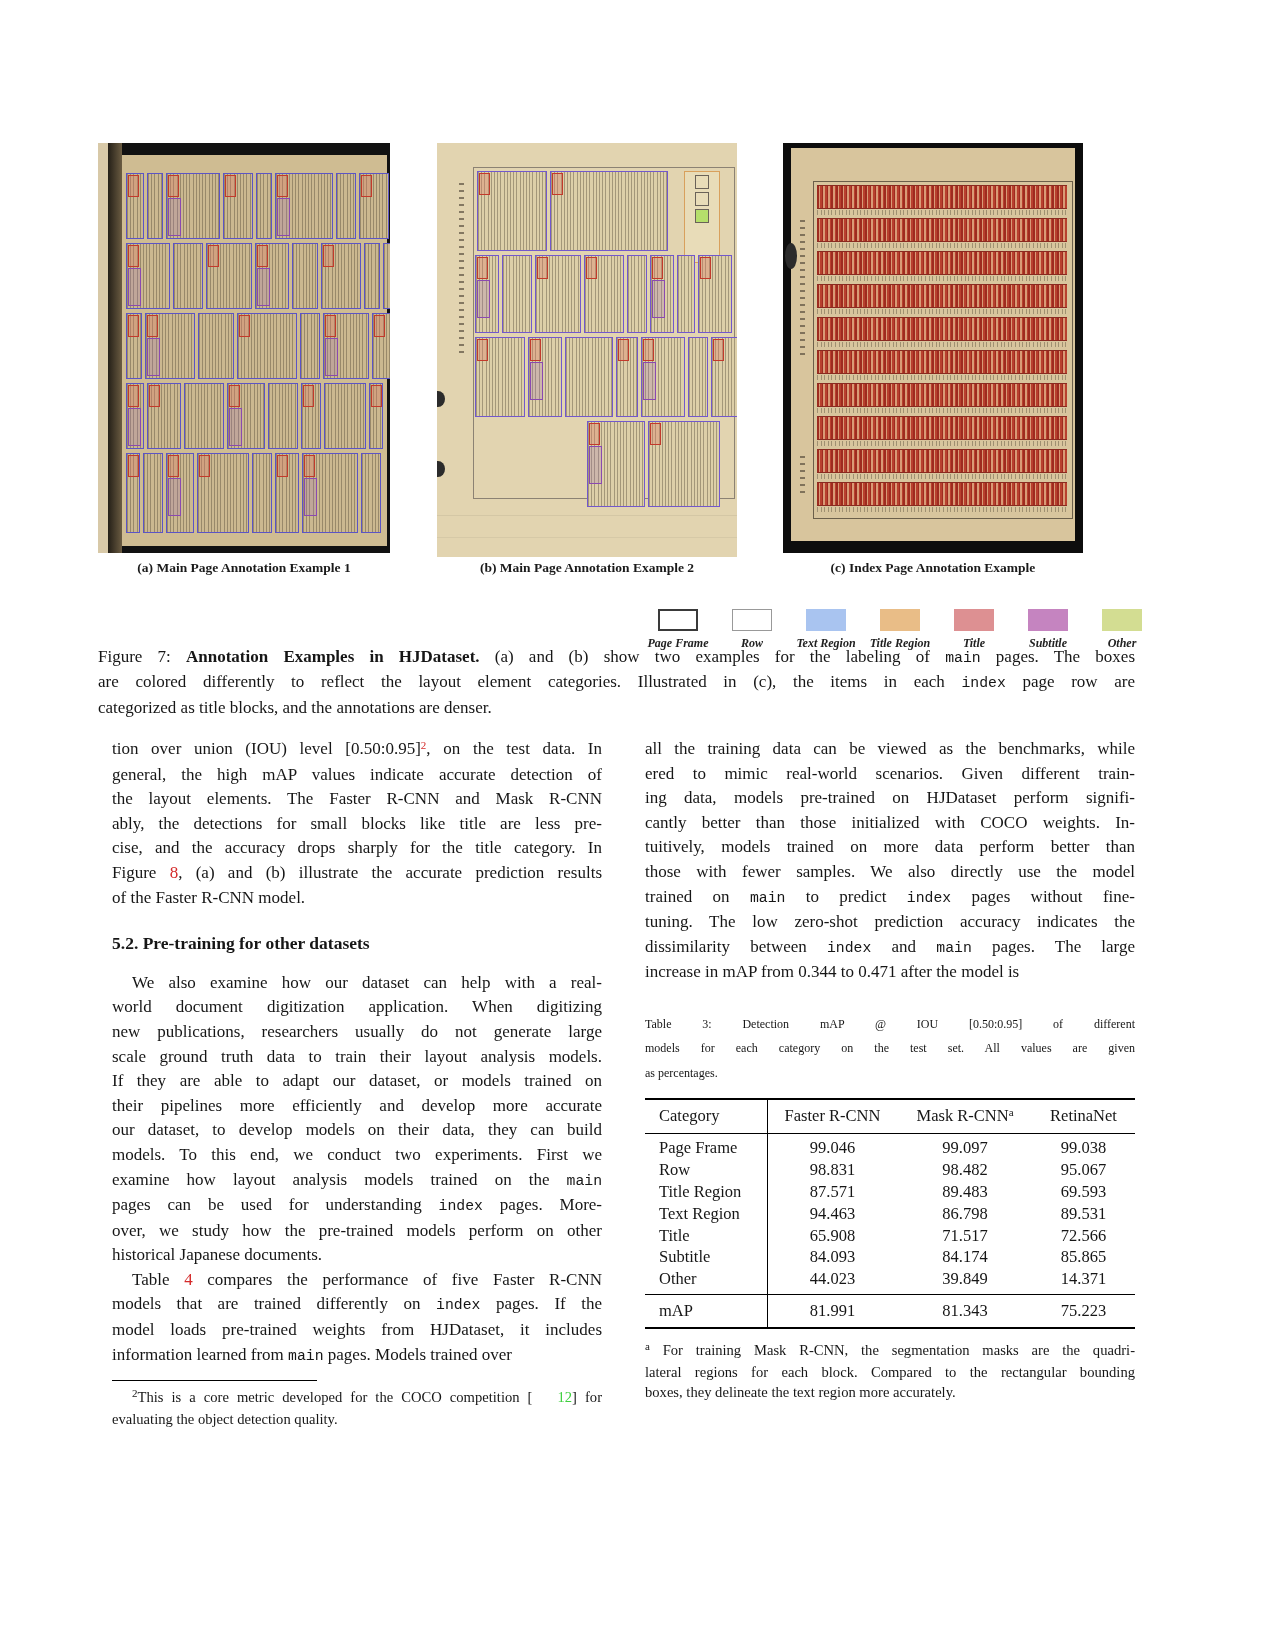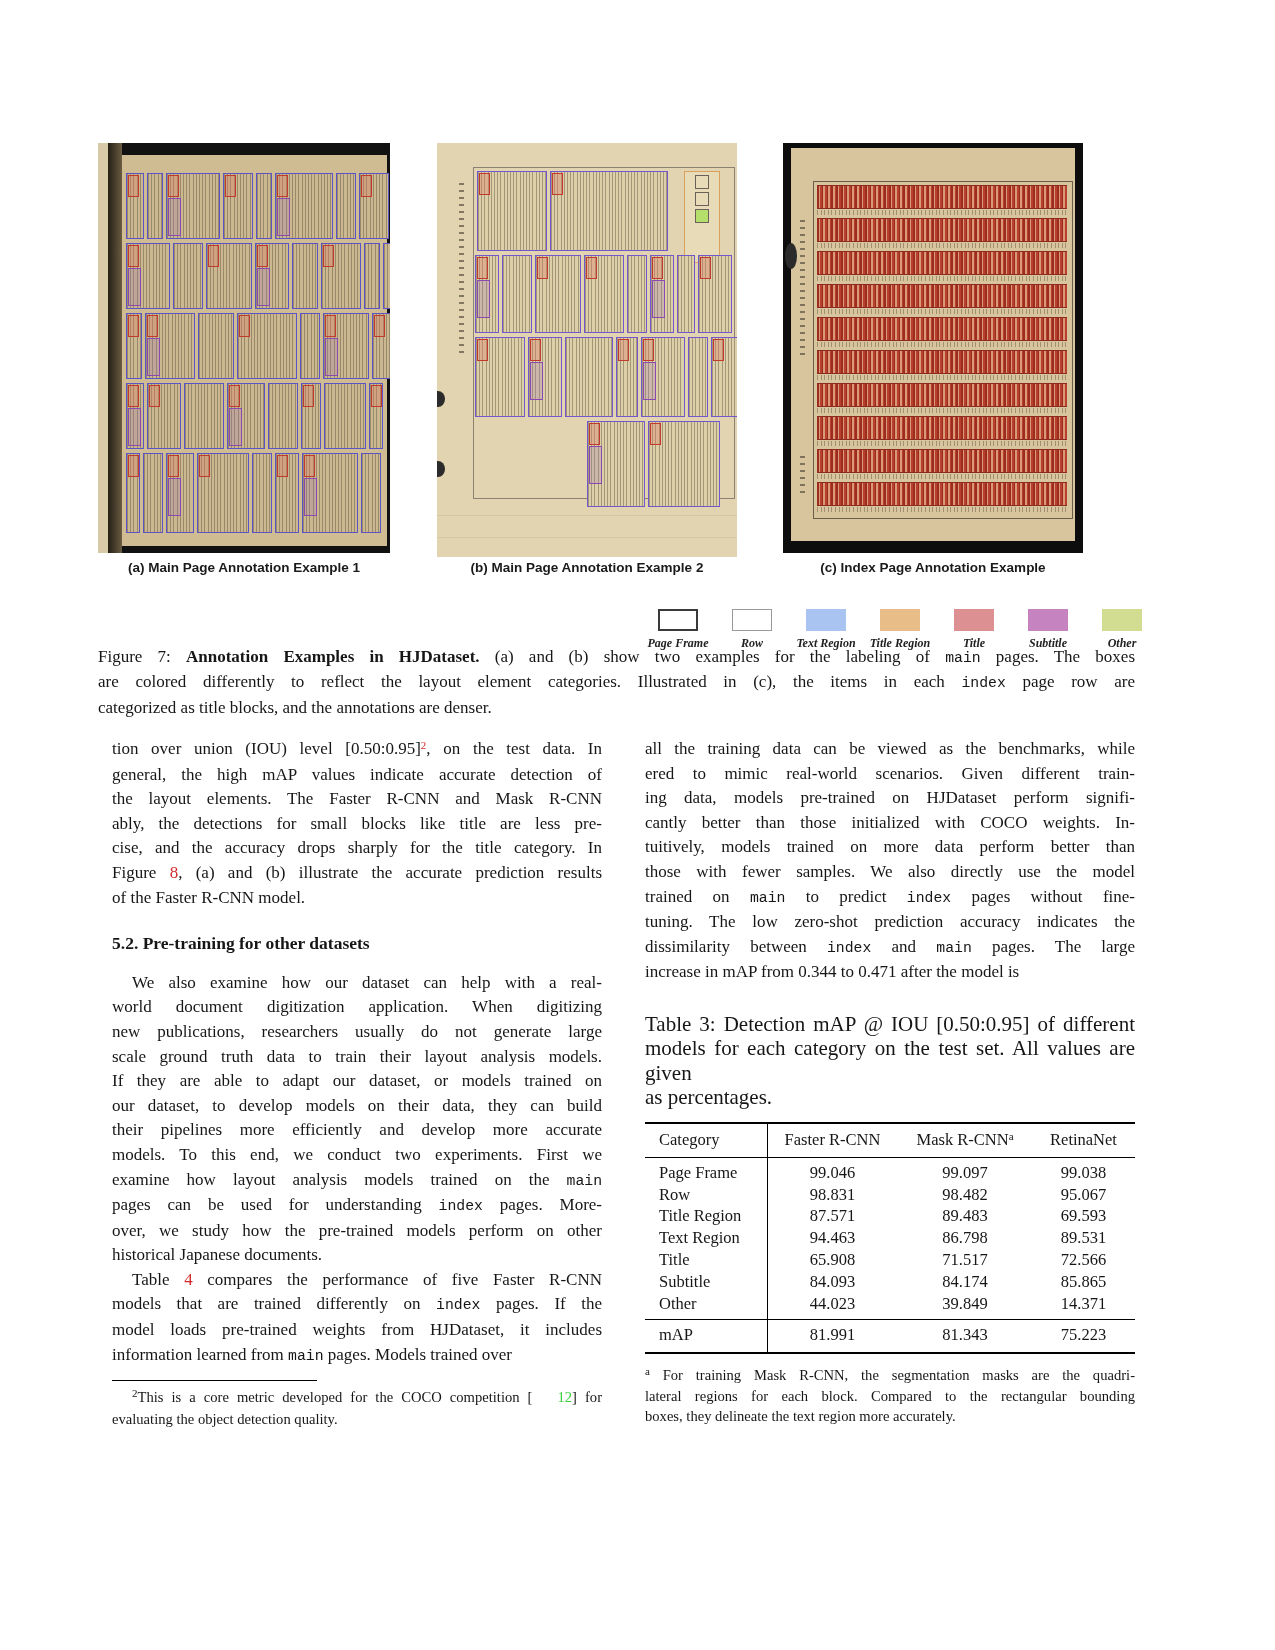--- a/index.html
+++ b/index.html
@@ -7,21 +7,21 @@
         font-family:"Liberation Serif", serif;color:#161616;}
 
   
   .figure{position:absolute;left:98px;top:143px;width:1037px;height:580px;}
   .fig-img{position:absolute;overflow:hidden;background:#cfbc92;}
   .img-a{left:0;top:0;width:292px;height:410px;}
   .img-b{left:339px;top:0;width:300px;height:414px;background:#e2d4b0;}
   .img-c{left:685px;top:0;width:300px;height:410px;background:#0d0d0d;}
 
   .subcap{position:absolute;top:417px;text-align:center;font-weight:bold;font-size:13.5px;
-          font-family:Liberation Sans, sans-serif;color:#1a1a1a;}
+          font-family:Liberation Serif, serif;color:#1a1a1a;}
   .cap-a{left:0;width:292px;} .cap-b{left:339px;width:300px;} .cap-c{left:685px;width:300px;}
 
   .legend{position:absolute;left:543px;top:466px;display:flex;}
   .legend-item{width:74px;display:flex;flex-direction:column;align-items:center;}
   .swatch{width:40px;height:22px;box-sizing:border-box;}
   .legend-label{margin-top:5px;font-size:12px;font-style:italic;font-weight:bold;color:#222;}
 
   .figcaption{position:absolute;left:0;top:502px;width:1037px;font-size:17px;line-height:24.4px;}
 
   
@@ -34,21 +34,21 @@
   .seg-green{color:#3ecf3e;margin-left:25px;}
   .seg-sup{position:relative;top:-5px;font-size:11px;}
   .seg-supred{position:relative;top:-5px;font-size:11px;color:#d42a2a;}
 
   
   .col{position:absolute;top:737px;width:490px;font-size:17px;line-height:24.6px;}
   .col-left{left:112px;} .col-right{left:645px;}
   .subsec{margin:21px 0 15px 0;font-size:17.5px;font-weight:bold;font-family:"Liberation Serif",serif;}
   .fnrule{width:205px;border-top:1.3px solid #000;margin-top:12px;margin-bottom:6px;}
   .footnote{font-size:14.6px;line-height:20.3px;}
-  .tablecap{margin-top:27px;font-size:21px;line-height:24.3px;}
+  .tablecap{margin-top:27px;font-size:12px;line-height:24.3px;}
 
   
   .dtable{position:relative;margin-top:13px;width:490px;border-top:2px solid #000;
           border-bottom:2px solid #000;font-size:16.5px;}
   .vrule{position:absolute;left:122px;top:0;bottom:0;width:1px;background:#000;}
   .trow{display:flex;align-items:center;height:21.8px;}
   .thead-row{height:33px;border-bottom:1.3px solid #000;}
   .map-row{height:32px;border-top:1.3px solid #000;}
   .tbody{padding:4px 0;}
   .cc{width:122px;padding-left:14px;box-sizing:border-box;}
@@ -327,22 +327,22 @@
         <div class="tline"><span>Figure </span><span class="seg-red">8</span><span>, (a) and (b) illustrate the accurate prediction results</span></div>
         <div class="tline end"><span>of the Faster R-CNN model.</span></div>
       </div>
     <div class="subsec">5.2. Pre-training for other datasets</div>
     <div>
         <div class="tline ind"><span>We also examine how our dataset can help with a real-</span></div>
         <div class="tline"><span>world document digitization application.  When digitizing</span></div>
         <div class="tline"><span>new publications, researchers usually do not generate large</span></div>
         <div class="tline"><span>scale ground truth data to train their layout analysis models.</span></div>
         <div class="tline"><span>If they are able to adapt our dataset, or models trained on</span></div>
+        <div class="tline"><span>their pipelines more efficiently and develop more accurate</span></div>
         <div class="tline"><span>our dataset, to develop models on their data, they can build</span></div>
-        <div class="tline"><span>their pipelines more efficiently and develop more accurate</span></div>
         <div class="tline"><span>models. To this end, we conduct two experiments. First we</span></div>
         <div class="tline"><span>examine how layout analysis models trained on the </span><span class="seg-code">main</span></div>
         <div class="tline"><span>pages can be used for understanding </span><span class="seg-code">index</span><span> pages.  More-</span></div>
         <div class="tline"><span>over, we study how the pre-trained models perform on other</span></div>
         <div class="tline end"><span>historical Japanese documents.</span></div>
       </div>
     <div>
         <div class="tline ind"><span>Table </span><span class="seg-red">4</span><span> compares the performance of five Faster R-CNN</span></div>
         <div class="tline"><span>models that are trained differently on </span><span class="seg-code">index</span><span> pages.  If the</span></div>
         <div class="tline"><span>model loads pre-trained weights from HJDataset, it includes</span></div>

